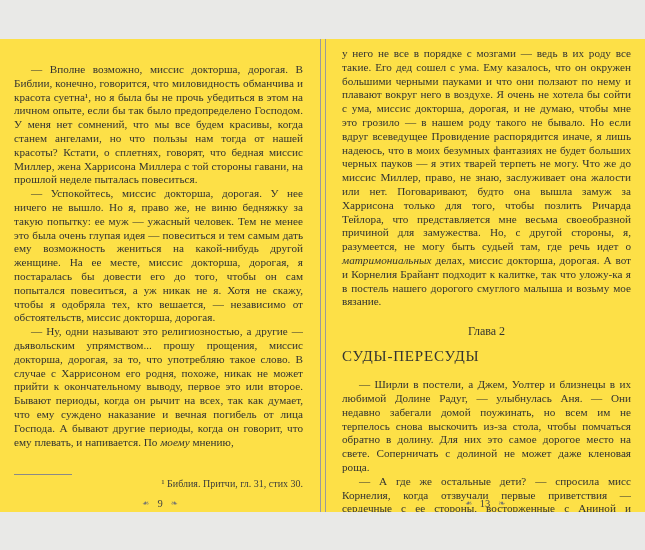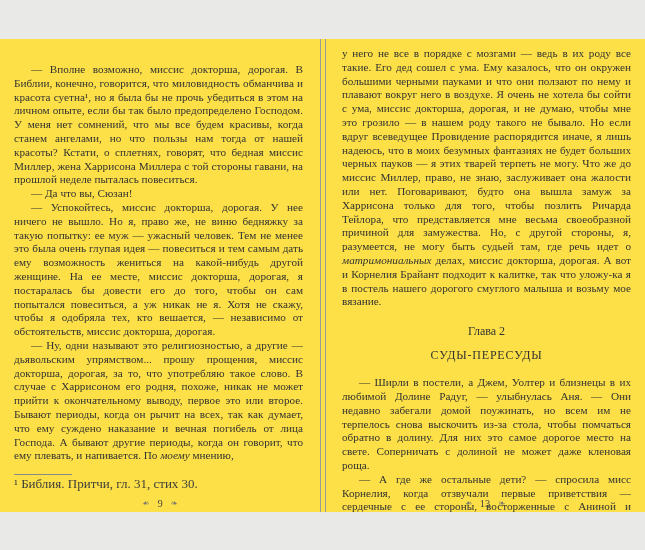--- a/index.html
+++ b/index.html
@@ -44,35 +44,36 @@
     text-align: justify;
   }
   p.indent { text-indent: 17px; }
   .chapter-head {
     text-align: center;
     margin-top: 15px;
     margin-bottom: 9px;
     font-size: 12px;
   }
   .chapter-sub {
-    text-align: center;
+    text-align: left;
     margin-bottom: 13px;
-    font-size: 12px;
+    font-size: 15px;
     letter-spacing: 0.8px;
   }
   .footnote-block { margin-top: auto; }
   .footnote-rule {
     width: 58px;
     border-top: 1px solid #8a8a88;
     margin-bottom: 3px;
   }
   .footnote {
-    font-size: 13px;
+    font-size: 10px;
     line-height: 12px;
     color: #3c3c3a;
+    text-align: right;
   }
   .footer {
     position: absolute;
     left: 0;
     right: 0;
     bottom: 3px;
     display: flex;
     justify-content: center;
     align-items: center;
     gap: 8px;
@@ -90,21 +91,20 @@
   .orn.flip { transform: scaleX(-1); }
 </style>
 </head>
 <body>
 
 <div class="spread">
 
   <div class="page page-left">
     <div class="page-body">
       <p class="para indent">— Вполне возможно, миссис докторша, дорогая. В Библии, конечно, говорится, что миловидность обманчива и красота суетна¹, но я была бы не прочь убедиться в этом на личном опыте, если бы так было предопределено Господом. У меня нет сомнений, что мы все будем красивы, когда станем ангелами, но что пользы нам тогда от нашей красоты? Кстати, о сплетнях, говорят, что бедная миссис Миллер, жена Харрисона Миллера с той стороны гавани, на прошлой неделе пыталась повеситься.</p>
-      <p class="para indent">— Да что вы, Сюзан!</p>
       <p class="para indent">— Успокойтесь, миссис докторша, дорогая. У нее ничего не вышло. Но я, право же, не виню бедняжку за такую попытку: ее муж — ужасный человек. Тем не менее это была очень глупая идея — повеситься и тем самым дать ему возможность жениться на какой-нибудь другой женщине. На ее месте, миссис докторша, дорогая, я постаралась бы довести его до того, чтобы он сам попытался повеситься, а уж никак не я. Хотя не скажу, чтобы я одобряла тех, кто вешается, — независимо от обстоятельств, миссис докторша, дорогая.</p>
       <p class="para indent"><span>— Ну, одни называют это религиозностью, а другие — дьявольским упрямством... прошу прощения, миссис докторша, дорогая, за то, что употребляю такое слово. В случае с Харрисоном его родня, похоже, никак не может прийти к окончательному выводу, первое это или второе. Бывают периоды, когда он рычит на всех, так как думает, что ему суждено наказание и вечная погибель от лица Господа. А бывают другие периоды, когда он говорит, что ему плевать, и напивается. По </span><i>моему</i><span> мнению,</span></p>
     </div>
     <div class="footnote-block">
       <div class="footnote-rule"></div>
       <div class="footnote">¹ Библия. Притчи, гл. 31, стих 30.</div>
     </div>
     <div class="footer">
       <span class="orn flip">❧</span>
       <span class="page-num">9</span>

